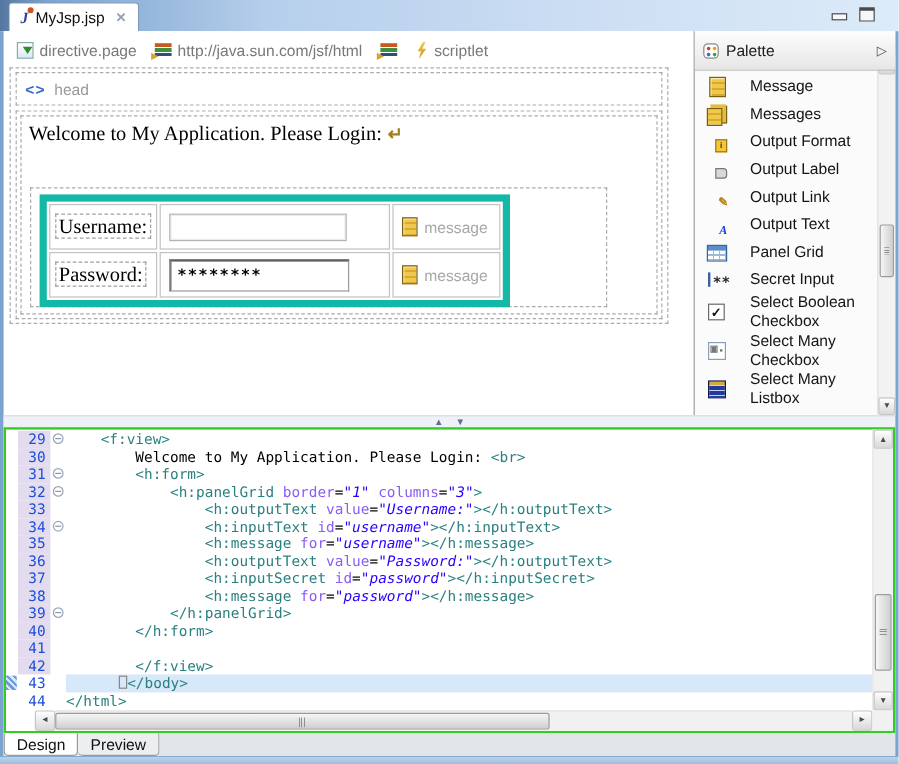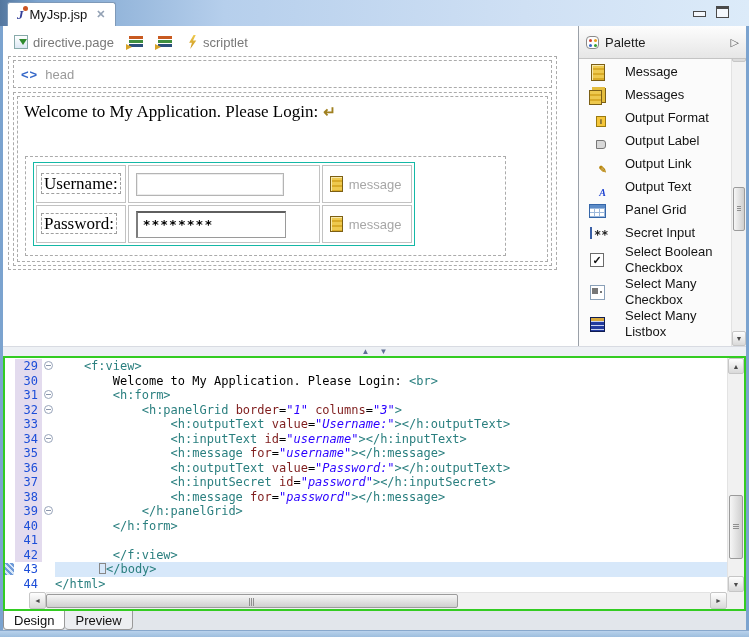--- a/index.html
+++ b/index.html
@@ -52,21 +52,21 @@
   .head-glyph { color:#3668c8; font-weight:bold; font-size:13px; letter-spacing:1px; }
   .head-label { color:#9a9a9a; font-size:13px; }
   .box-body { left:13px; top:92px;  width:539px; height:174px; }
   .box-view { left:17px; top:96px;  width:531px; height:166px; }
   .welcome  { position:absolute; left:24px; top:102px; font-family:"Liberation Serif",serif;
               font-size:17px; color:#000; display:flex; align-items:center; gap:5px; }
   .br-glyph { color:#a08020; font-size:15px; font-weight:bold; }
   .box-form { left:25px; top:156px; width:481px; height:100px; }
 
   .form-table { position:absolute; left:33px; top:162px; border-collapse:separate; border-spacing:2px;
-    background:#fff; border:1px solid #14b8a6; }
+    background:#fff; border:6px solid #14b8a6; }
   .form-table td { border:1px solid #c2c2c2; background:#fff; vertical-align:middle; }
   td.label-cell { width:72px; height:38px; padding:2px 4px; }
   td.input-cell { width:192px; padding:4px 7px; }
   td.msg-cell   { width:90px;  padding:4px 7px; }
   .design-label { font-family:"Liberation Serif",serif; font-size:17px; border:1px dashed #9f9f9f; padding:0 2px; }
   input.text-input { width:148px; height:23px; border:1px solid #b4b4b4; box-shadow:inset 0 0 0 1px #ececec;
     font:13px "Liberation Sans",sans-serif; padding:2px 4px; outline:none; }
   input.secret-input { width:150px; height:27px; border:1px solid #9a9a9a; border-top:2px solid #5f5f5f;
     border-left:2px solid #7d7d7d; font:bold 13px "DejaVu Sans Mono","Liberation Mono",monospace;
     letter-spacing:1px; padding:2px 5px; outline:none; }
@@ -161,21 +161,21 @@
     background:repeating-linear-gradient(45deg,#6f9bd8 0 2px,#d6e6f8 2px 4px); }
   .src-num { width:27px; flex:0 0 27px; text-align:right; padding-right:4px; color:#1d4ed8; }
   .num-changed { background:#e3dbee; }
   .src-fold { width:13px; flex:0 0 13px; position:relative; }
   .fold-minus { position:absolute; left:2px; top:2px; width:9px; height:9px; border:1px solid #98a4ba;
     border-radius:50%; background:#fff; }
   .fold-minus::after { content:""; position:absolute; left:1px; right:1px; top:3px; border-top:1px solid #8a96ac; }
   .src-code { flex:1; white-space:pre; color:#000; }
   .current-line .src-code { background:#d7e8fa;padding-left:44px; }
   .seg-t { color:#2a7f7f; }
-  .seg-a { color:#7f1d1d; }
+  .seg-a { color:#8b5cf6; }
   .seg-v { color:#2a00ff; font-style:italic; }
   .seg-p { color:#000; }
   .cursor-box { display:inline-block; width:7px; height:11px; border:1px solid #878787; vertical-align:-1px; }
 
   .vsb { position:absolute; top:0; right:0; width:17px; bottom:17px; background:#f1f1f1; border-left:1px solid #e3e3e3; }
   .vsb-up { position:absolute; top:0; left:0; right:0; height:16px; }
   .vsb-down { position:absolute; bottom:0; left:0; right:0; height:16px; }
   .vsb-thumb { top:137px; height:64px; background:linear-gradient(90deg,#f6f6f6,#cfcfcf); }
   .hsb { position:absolute; left:0; right:17px; bottom:0; height:17px; background:#fff; display:flex; }
   .hsb-spacer { width:24px; flex:0 0 24px; background:#fff; }
@@ -219,20 +219,21 @@
 
   <div class="design-toolbar">
 
       <div class="tb-item">
         <span class="tb-ico directive-page-icon"></span>
         <span class="tb-label">directive.page</span>
       </div>
 
       <div class="tb-item">
         <span class="tb-ico taglib-icon"></span>
+        <span class="tb-label">http://java.sun.com/jsf/html</span>
       </div>
 
       <div class="tb-item">
         <span class="tb-ico taglib-icon"></span>
       </div>
 
       <div class="tb-item">
         <span class="tb-ico scriptlet-icon"></span>
         <span class="tb-label">scriptlet</span>
       </div>

